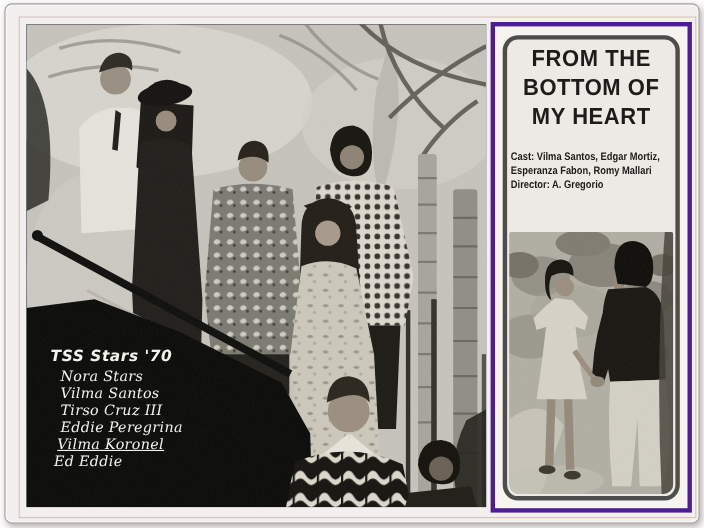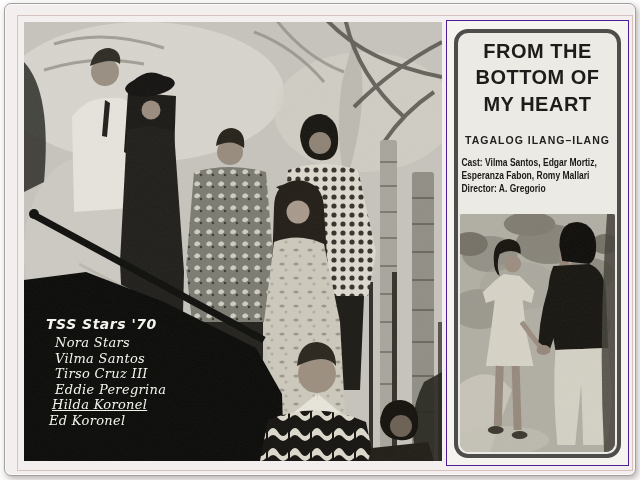--- a/index.html
+++ b/index.html
@@ -16,21 +16,21 @@
     overflow:hidden;}
   .photo-left svg{position:absolute;left:0;top:0;width:100%;height:100%;}
   .caption{position:absolute;left:22px;top:294px;color:#f4f3ec;z-index:3;}
   .cap-head{font:italic 700 14px "DejaVu Sans",sans-serif;letter-spacing:.5px;margin-bottom:3px;}
   .cap-name{font:italic 13px "DejaVu Serif",serif;line-height:15.6px;margin-left:9px;letter-spacing:.3px;}
   .cap-name:nth-child(6){margin-left:6px;text-decoration:underline;}
   .cap-name:nth-child(7){margin-left:3px;}
   .cap-name:nth-child(8){margin-left:4px;}
   
   .right-col{position:absolute;left:441px;top:16px;width:183px;height:446px;background:#f6f4ef;
-    border:1px solid #4c1d95;box-sizing:border-box;}
+    border:4px solid #4c1d95;box-sizing:border-box;}
   .panel{position:absolute;left:7px;top:8px;right:7px;bottom:7px;background:#eceae4;
     border:4px solid #4d4d4b;border-radius:14px;overflow:hidden;}
   .title{padding-top:5px;text-align:center;color:#1d1c1a;
     font:700 20px/25px "Liberation Sans",sans-serif;letter-spacing:.5px;transform:scaleY(1.05);transform-origin:50% 0;}
   .prod{margin-top:20px;text-align:center;color:#22211f;
     font:700 10.5px/14px "Liberation Sans",sans-serif;letter-spacing:1px;}
   .credits{margin-top:9px;padding-left:4px;color:#1b1a18;width:118%;
     transform:scaleX(0.85);transform-origin:0 0;
     font:700 10px/13px "Liberation Sans",sans-serif;white-space:nowrap;}
   .couple-photo{position:absolute;left:2px;right:2px;bottom:2px;height:238px;
@@ -171,34 +171,33 @@
           <path d="M348,426 L404,420 L410,439 L344,439 Z" fill="#201d17"></path>
         </g>
         <rect width="418" height="439" filter="url(#gr1)" opacity="0.15"></rect>
       </svg>
       <div class="caption">
         <div class="cap-head">TSS Stars '70</div>
         <div class="cap-name">Nora Stars</div>
         <div class="cap-name">Vilma Santos</div>
         <div class="cap-name">Tirso Cruz III</div>
         <div class="cap-name">Eddie Peregrina</div>
-        <div class="cap-name">Hilda Koronel</div>
-        <div class="cap-name">Ed Koronel</div>
+        <div class="cap-name">Vilma Koronel</div>
+        <div class="cap-name">Ed Eddie</div>
       </div>
     </div>
 
     <div class="right-col">
       <div class="panel">
         <div class="title">
           <div>FROM THE</div>
           <div>BOTTOM OF</div>
           <div>MY HEART</div>
         </div>
         <div class="prod">
-          <div>TAGALOG ILANG–ILANG</div>
         </div>
         <div class="credits">
           <div>Cast: Vilma Santos, Edgar Mortiz,</div>
           <div>Esperanza Fabon, Romy Mallari</div>
           <div>Director: A. Gregorio</div>
         </div>
         <div class="couple-photo">
           <svg viewBox="0 0 156 238" preserveAspectRatio="none">
             <defs>
               <filter id="gr2">

